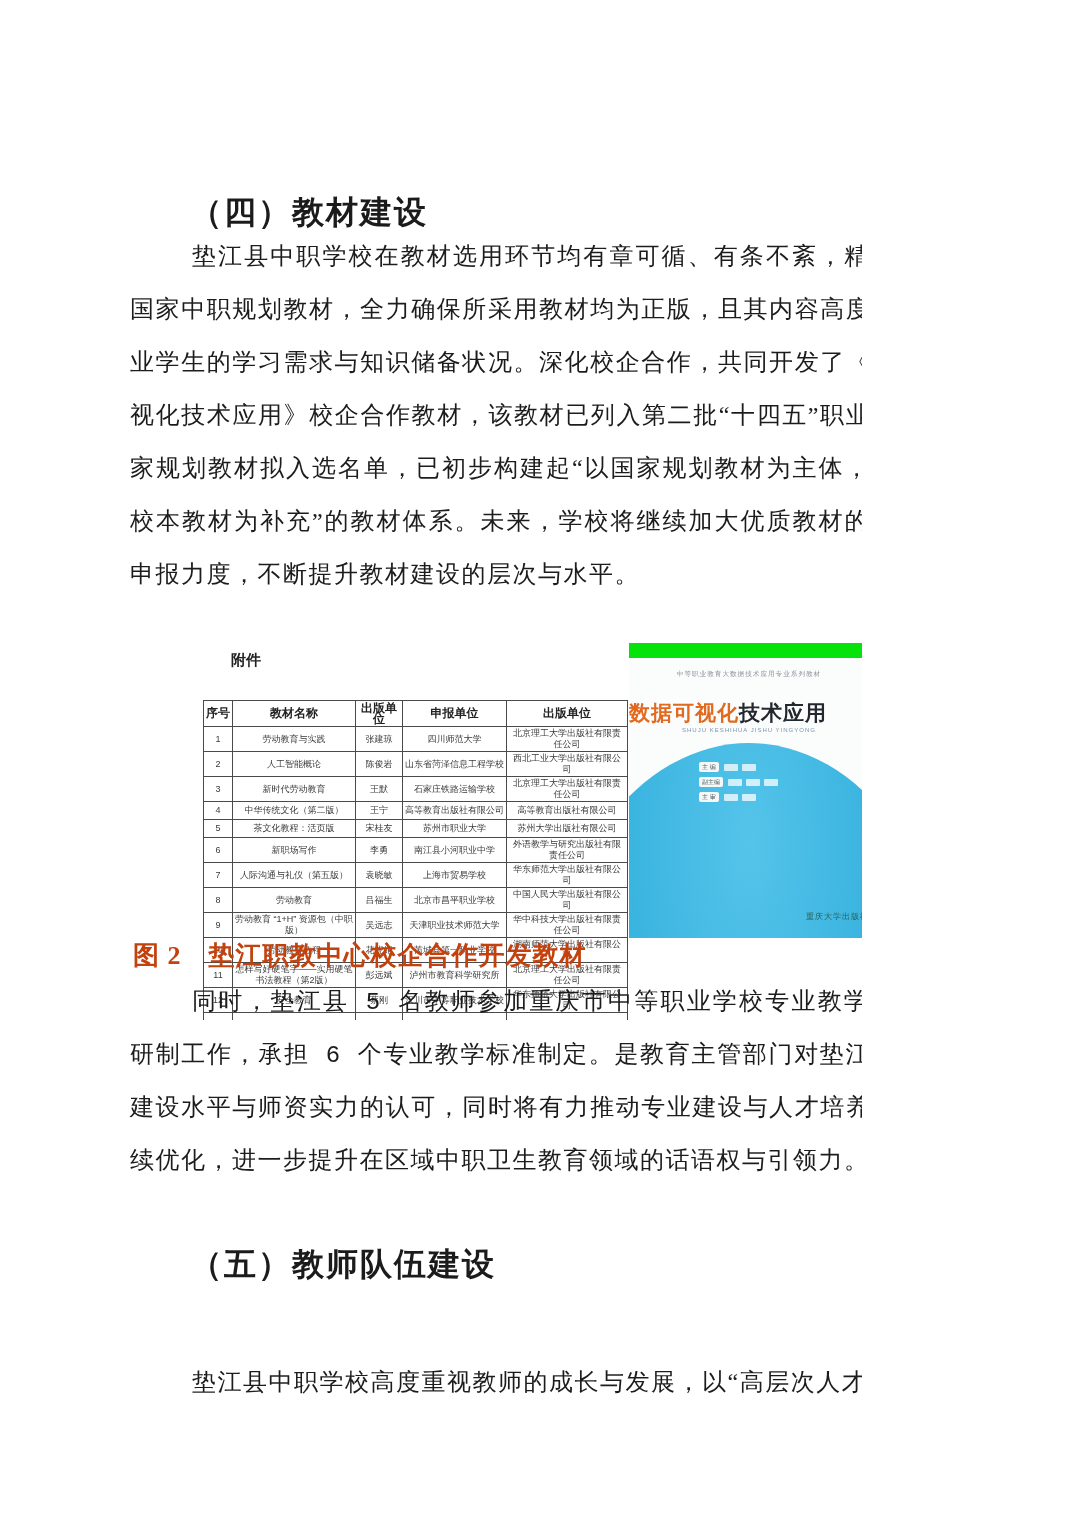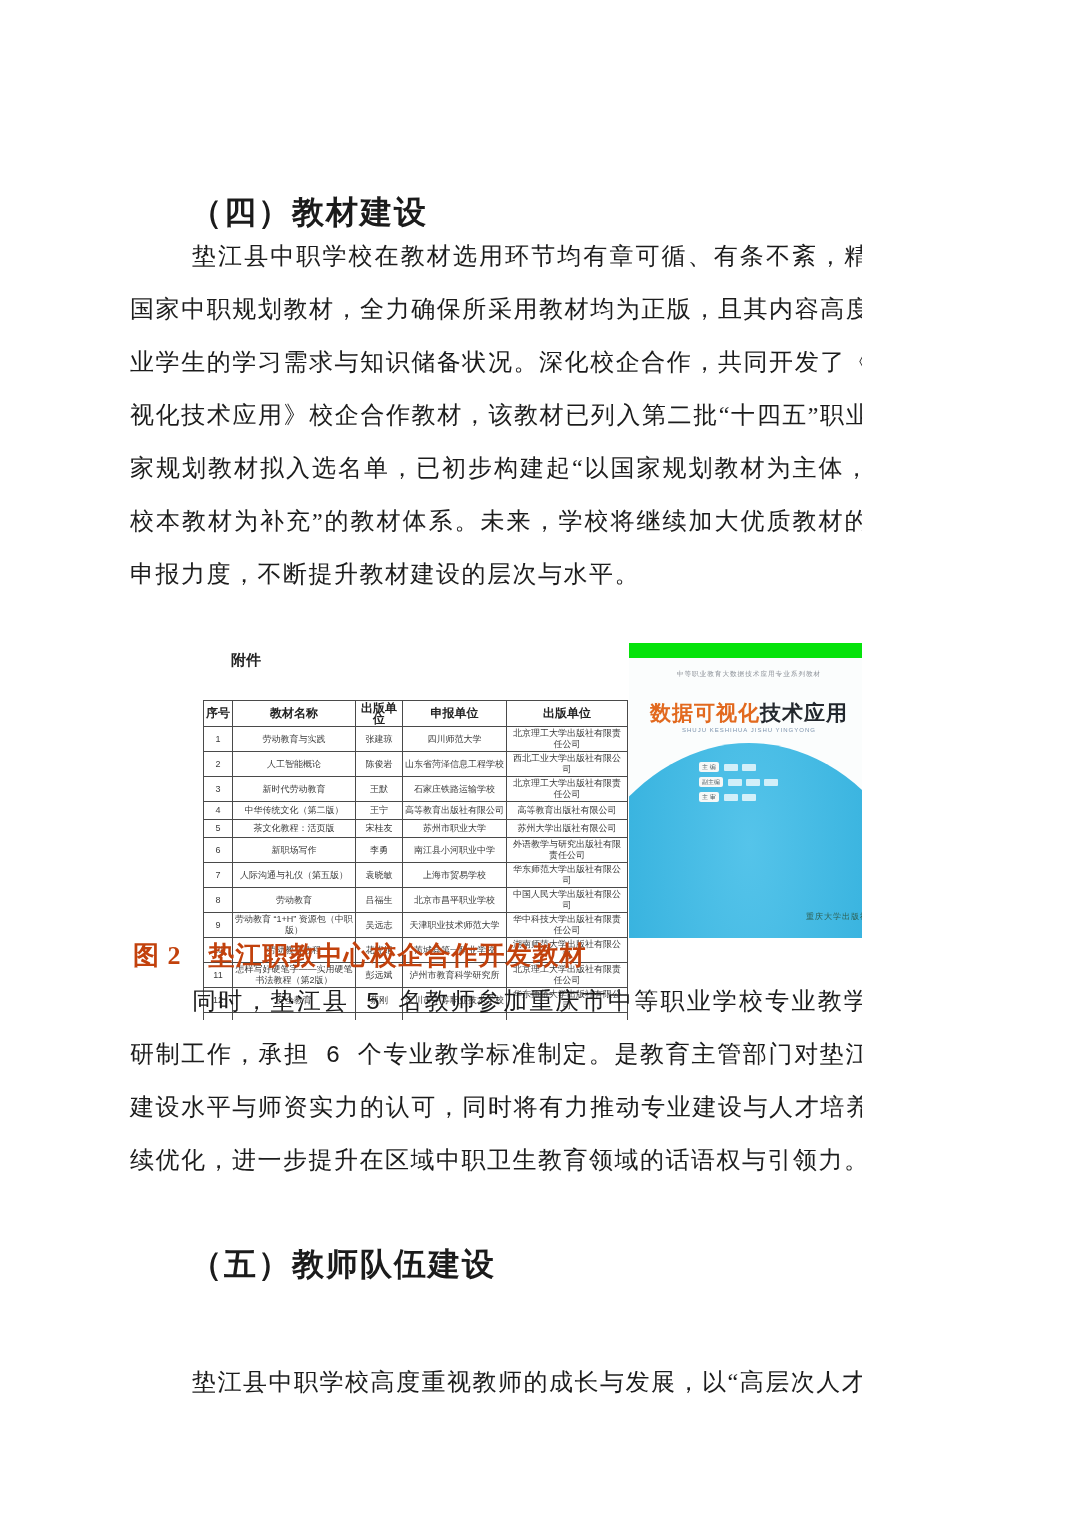--- a/index.html
+++ b/index.html
@@ -45,21 +45,21 @@
   table.mat tr.partial td { height:7px; border-bottom:none; }
   .c-no{width:29px;} .c-name{width:123px;} .c-ed{width:47px;} .c-app{width:104px;} .c-pub{width:121px;}
 
   
   .cover { position:absolute; left:629px; top:0; width:240px; height:295px;
     background:#fbfdfd; overflow:hidden;
     font-family:"Liberation Sans","DejaVu Sans",sans-serif; }
   .cover-banner { position:absolute; left:0; top:0; width:100%; height:15px; }
   .cover-series { position:absolute; left:0; top:26px; width:100%; text-align:center;
     font-size:7px; letter-spacing:1px; color:#8d9299; transform:scale(.95); }
-  .cover-title { position:absolute; left:0; top:56px; width:100%; text-align:center;
+  .cover-title { position:absolute; left:0; top:56px; width:100%; 
     font-size:21px; font-weight:700; letter-spacing:1px; }
   .cover-title .t2 { color:#23282e; }
   .cover-pinyin { position:absolute; left:0; top:84px; width:100%; text-align:center;
     font-size:6px; letter-spacing:1px; color:#7d93ad; }
   .dome { position:absolute; left:-35%; top:100px; width:170%; height:560px;
     border-radius:50%;
     background:radial-gradient(ellipse at 50% 18%, #55c4ea 0%, #38b3df 45%, #2ba7d6 100%); }
   .authors { position:absolute; left:70px; top:119px; }
   .author-row { display:flex; align-items:center; margin-bottom:5px; height:10px; }
   .chip { background:#f6f8f7; border-radius:2px; color:#4a5a60; font-size:6px;

